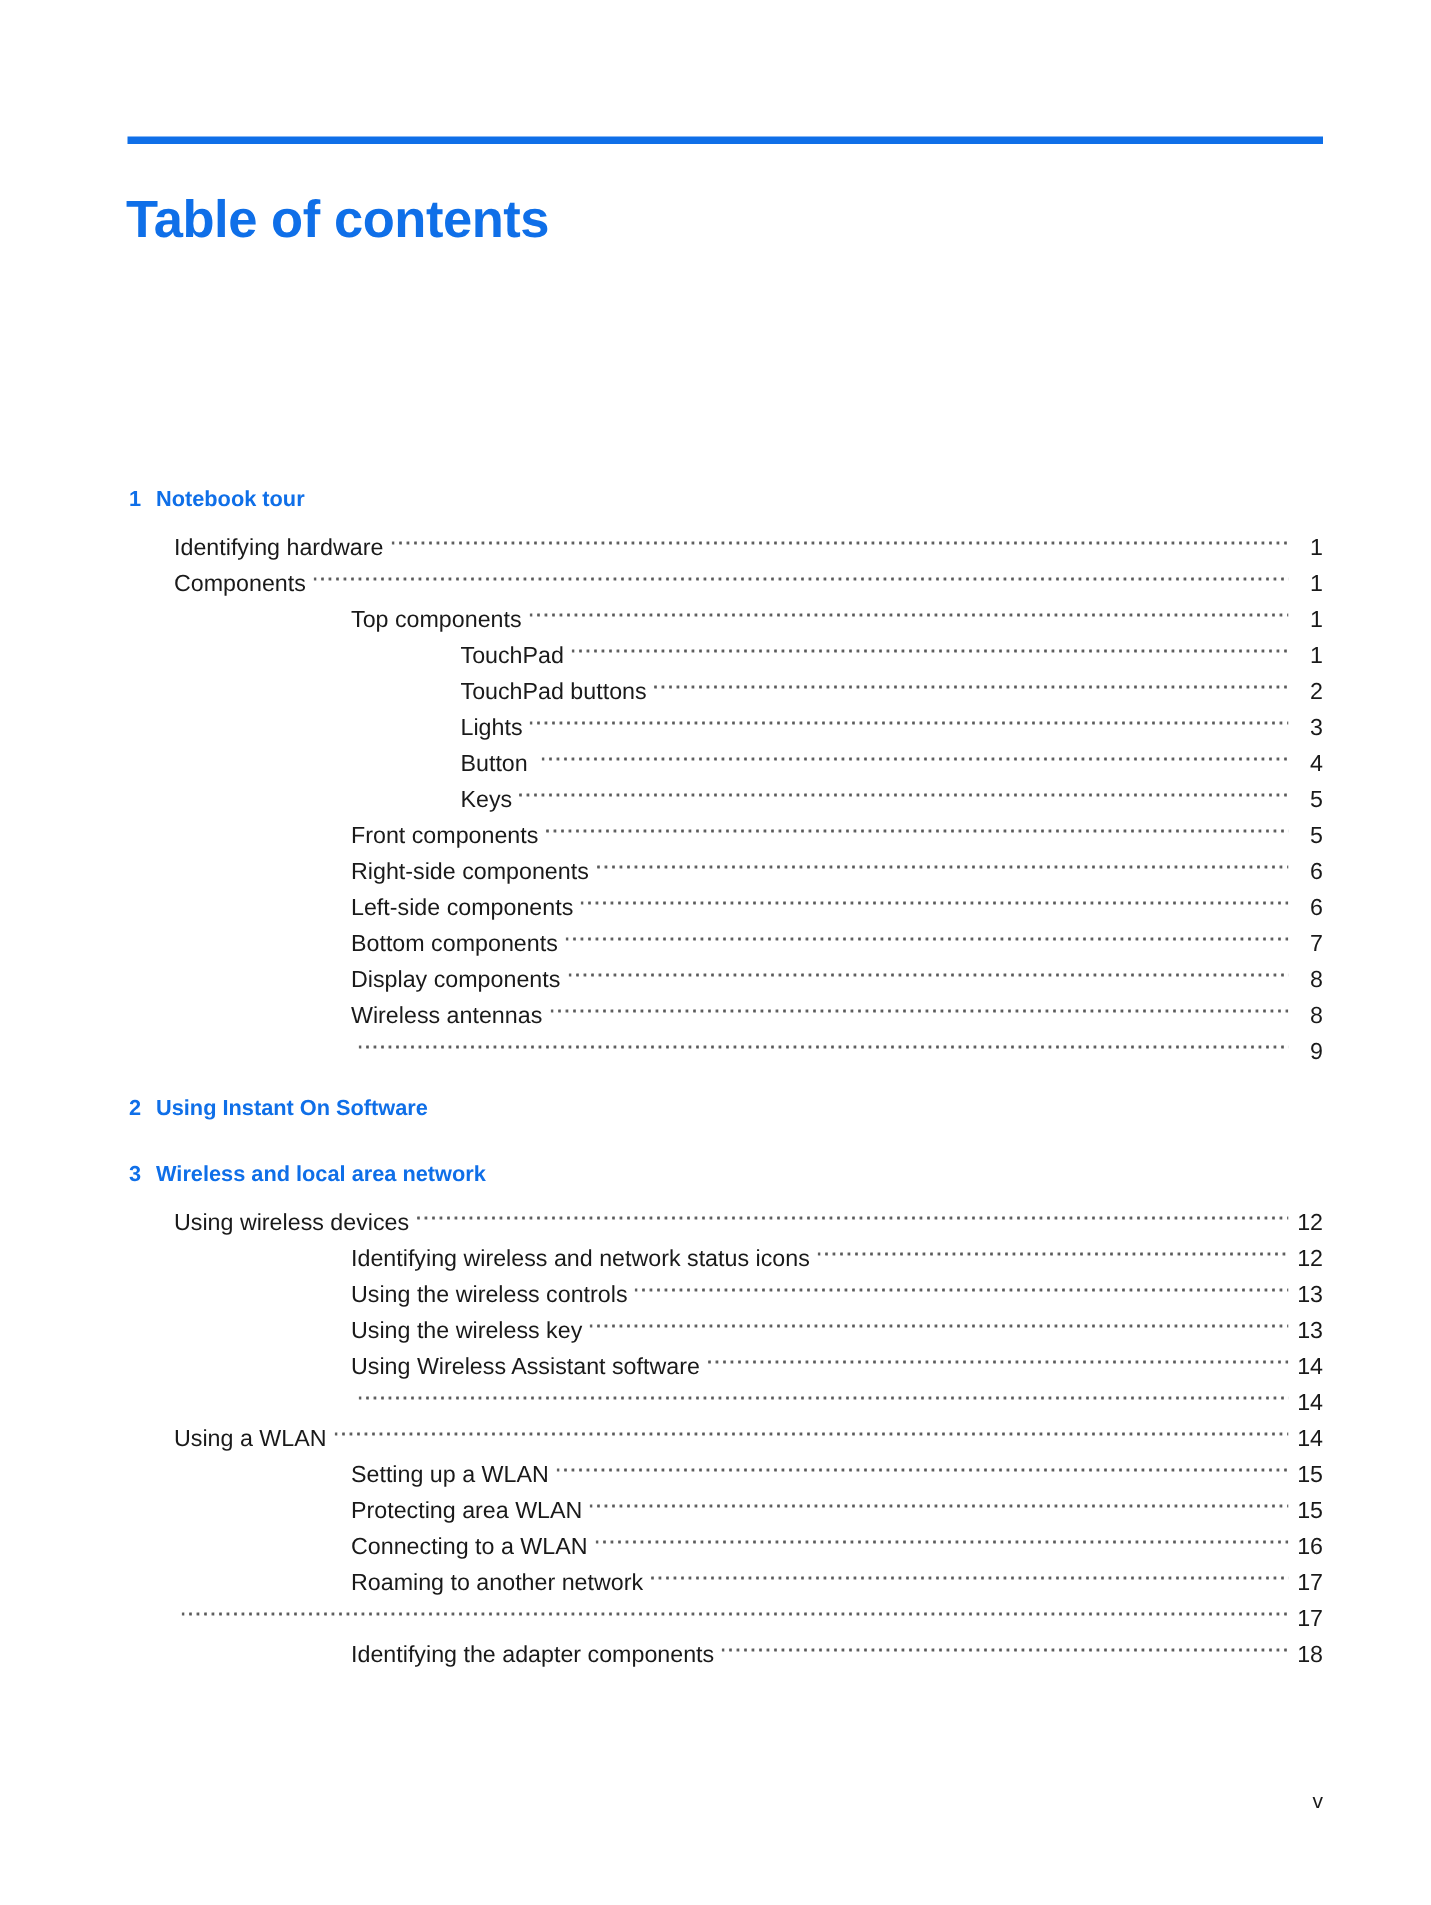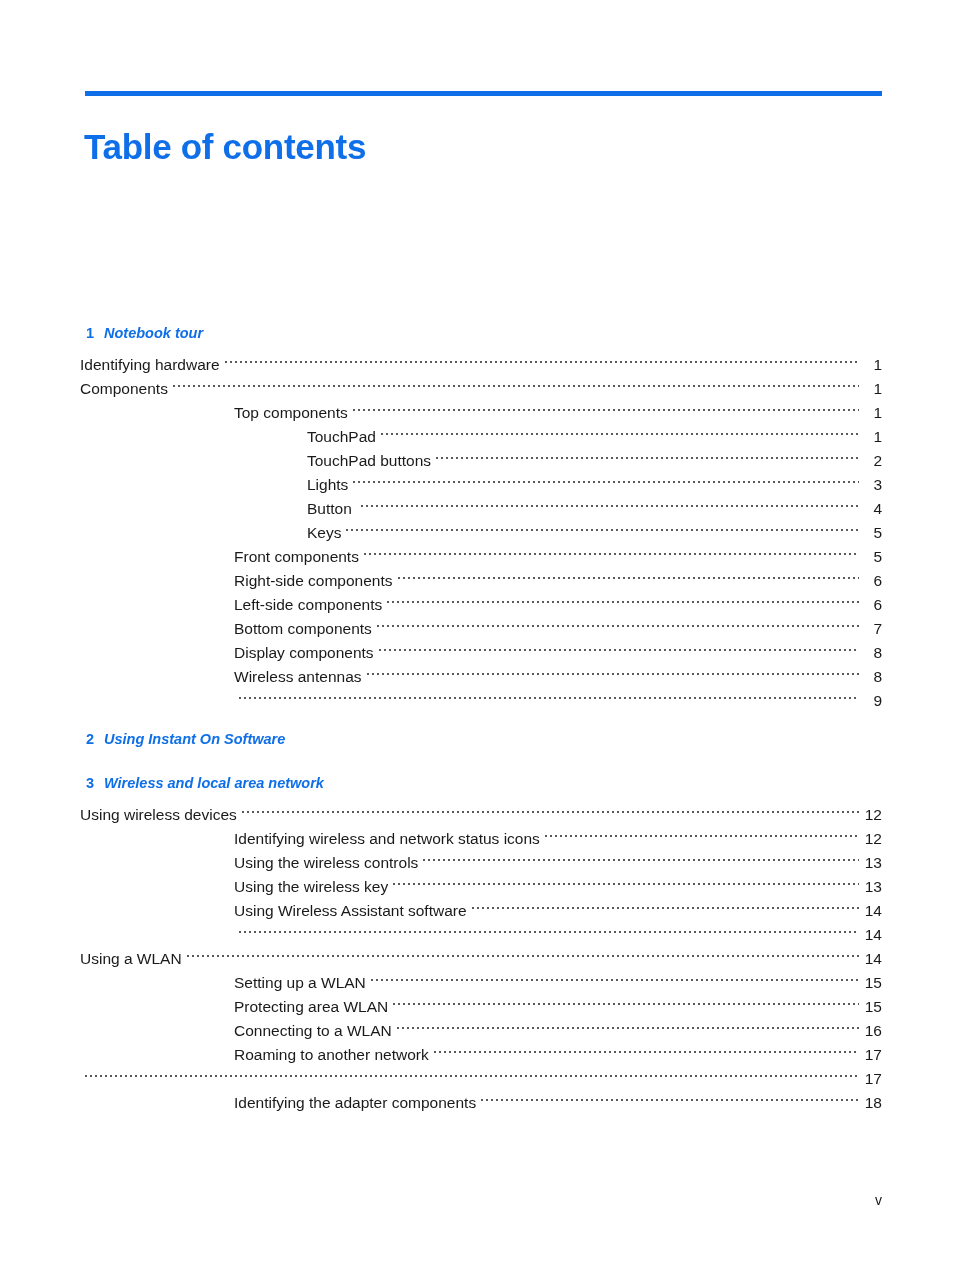--- a/index.html
+++ b/index.html
@@ -71,38 +71,37 @@
     line-height: 22px;
     height: 22px;
     white-space: nowrap;
   }
   .chapter-num {
     width: 18px;
     flex: 0 0 18px;
   }
   .chapter-title {
     white-space: nowrap;
-    font-style: italic;
   }
 
   .entries {
     margin-top: 2px;
   }
 
   .entry {
     display: flex;
     align-items: baseline;
     height: 24px;
     line-height: 24px;
     font-size: 15.5px;
     color: #1a1a1a;
     padding-right: 72px;
     white-space: nowrap;
   }
-  .entry.lvl1 { padding-left: 80px; }
+  .entry.lvl1 { padding-left: 116px; }
   .entry.lvl2 { padding-left: 234px; justify-content: center; }
   .entry.lvl3 { padding-left: 307px; }
 
   .entry-label {
     flex: 0 0 auto;
     white-space: pre;
   }
 
   .leader {
     flex: 1 1 auto;

